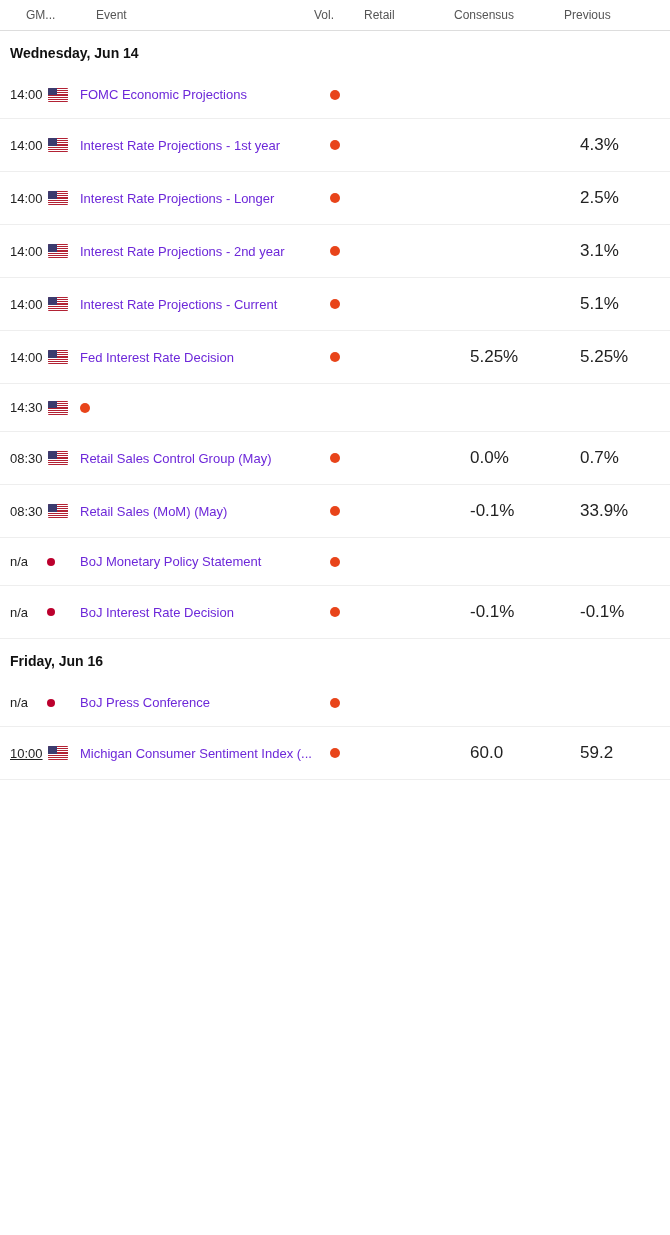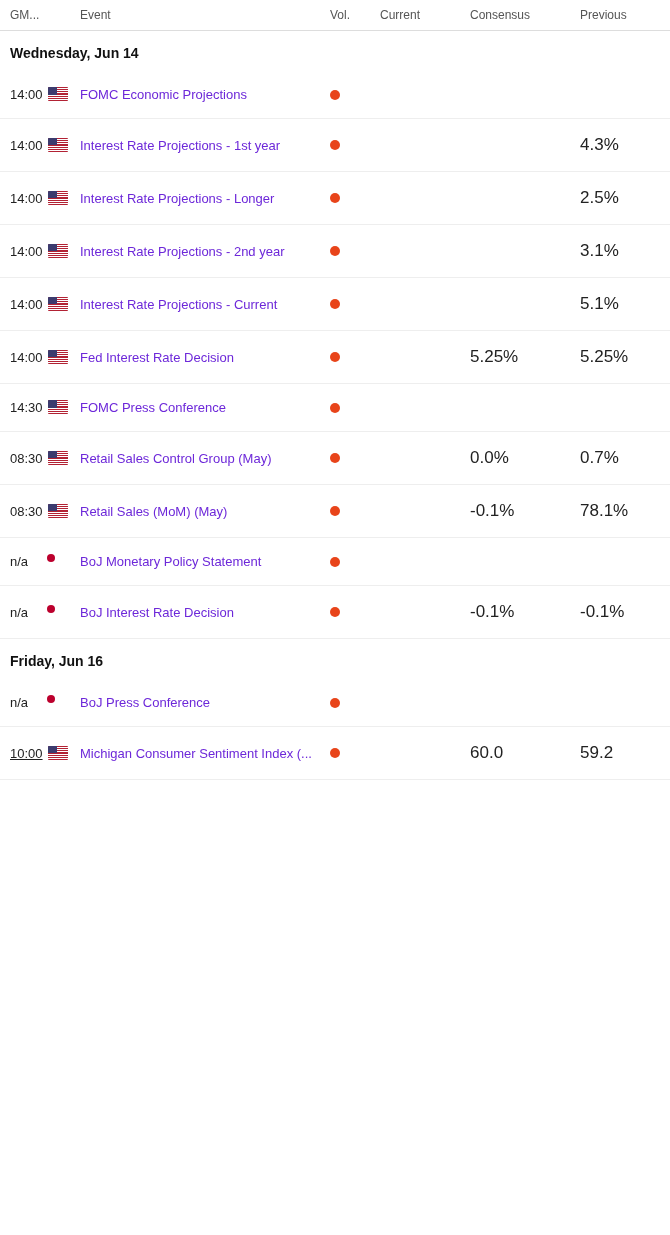--- a/index.html
+++ b/index.html
@@ -6,21 +6,21 @@
     body {
       font-family: -apple-system, BlinkMacSystemFont, 'Segoe UI', Arial, sans-serif;
       font-size: 13px;
       background: #fff;
       color: #222;
       width: 670px;
     }
     .header-row {
       display: grid;
       grid-template-columns: 70px 1fr 50px 90px 110px 80px;
-      padding: 8px 10px;
+      padding: 8px 26px;
       border-bottom: 1px solid #ddd;
       color: #555;
       font-size: 12px;
       font-weight: 500;
     }
     .header-row span { }
     .section-header {
       padding: 14px 4px 10px 10px;
       font-weight: 600;
       font-size: 14px;
@@ -30,21 +30,21 @@
       display: grid;
       grid-template-columns: 70px 1fr 50px 90px 110px 80px;
       padding: 16px 10px;
       border-bottom: 1px solid #eee;
       align-items: center;
     }
     .time-cell {
       font-size: 13px;
       color: #222;
       display: flex;
-      align-items: flex-start;
+      align-items: center;
       gap: 5px;
     }
     .flag {
       width: 20px;
       height: 14px;
       display: inline-block;
       border-radius: 1px;
       overflow: hidden;
       flex-shrink: 0;
     }
@@ -102,21 +102,21 @@
       color: #222;
     }
   </style>
 </head>
 <body>
 
 <div class="header-row">
   <span>GM...</span>
   <span>Event</span>
   <span>Vol.</span>
-  <span>Current</span>
+  <span>Retail</span>
   <span>Consensus</span>
   <span>Previous</span>
 </div>
 
 <div id="sections-container">
     <div class="section-header">Wednesday, Jun 14</div>
     <div class="event-row">
       <div class="time-cell">
         <span style="min-width: 32px;">14:00</span>
         <span class="flag flag-us"></span>
@@ -192,21 +192,20 @@
       </div>
       <div class="actual-cell"></div>
       <div class="consensus-cell">5.25%</div>
       <div class="previous-cell">5.25%</div>
     </div>
     <div class="event-row">
       <div class="time-cell">
         <span style="min-width: 32px;">14:30</span>
         <span class="flag flag-us"></span>
       </div>
-      <div class="event-name">FOMC Press Conference</div>
       <div class="vol-cell">
         <span class="dot-indicator"></span>
       </div>
       <div class="actual-cell"></div>
       <div class="consensus-cell"></div>
       <div class="previous-cell"></div>
     </div>
     <div class="event-row">
       <div class="time-cell">
         <span style="min-width: 32px;">08:30</span>
@@ -224,21 +223,21 @@
       <div class="time-cell">
         <span style="min-width: 32px;">08:30</span>
         <span class="flag flag-us"></span>
       </div>
       <div class="event-name">Retail Sales (MoM) (May)</div>
       <div class="vol-cell">
         <span class="dot-indicator"></span>
       </div>
       <div class="actual-cell"></div>
       <div class="consensus-cell">-0.1%</div>
-      <div class="previous-cell">78.1%</div>
+      <div class="previous-cell">33.9%</div>
     </div>
     <div class="event-row">
       <div class="time-cell">
         <span style="min-width: 32px;">n/a</span>
         <span class="dot-small" style="background: rgb(188, 0, 45);"></span>
       </div>
       <div class="event-name">BoJ Monetary Policy Statement</div>
       <div class="vol-cell">
         <span class="dot-indicator"></span>
       </div>

